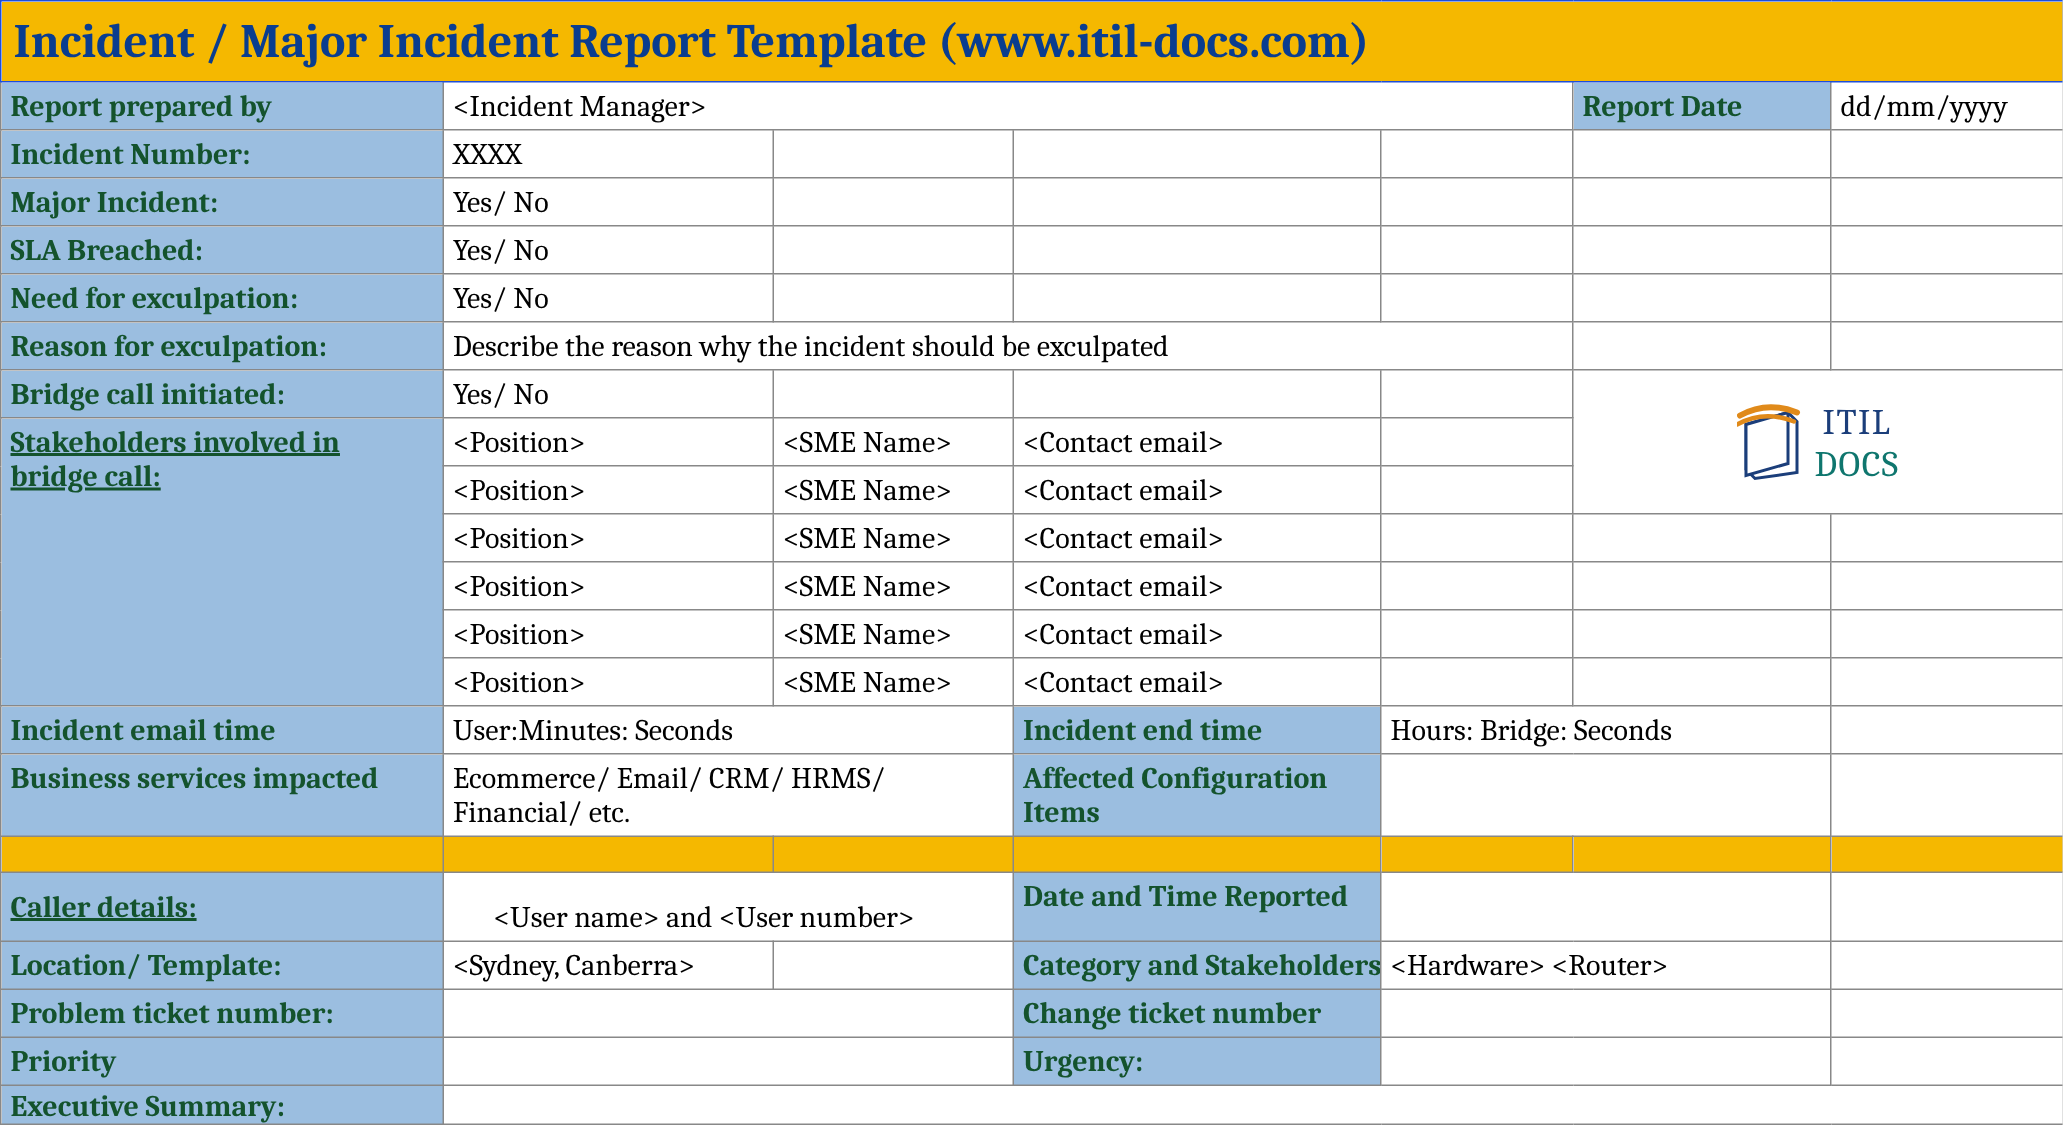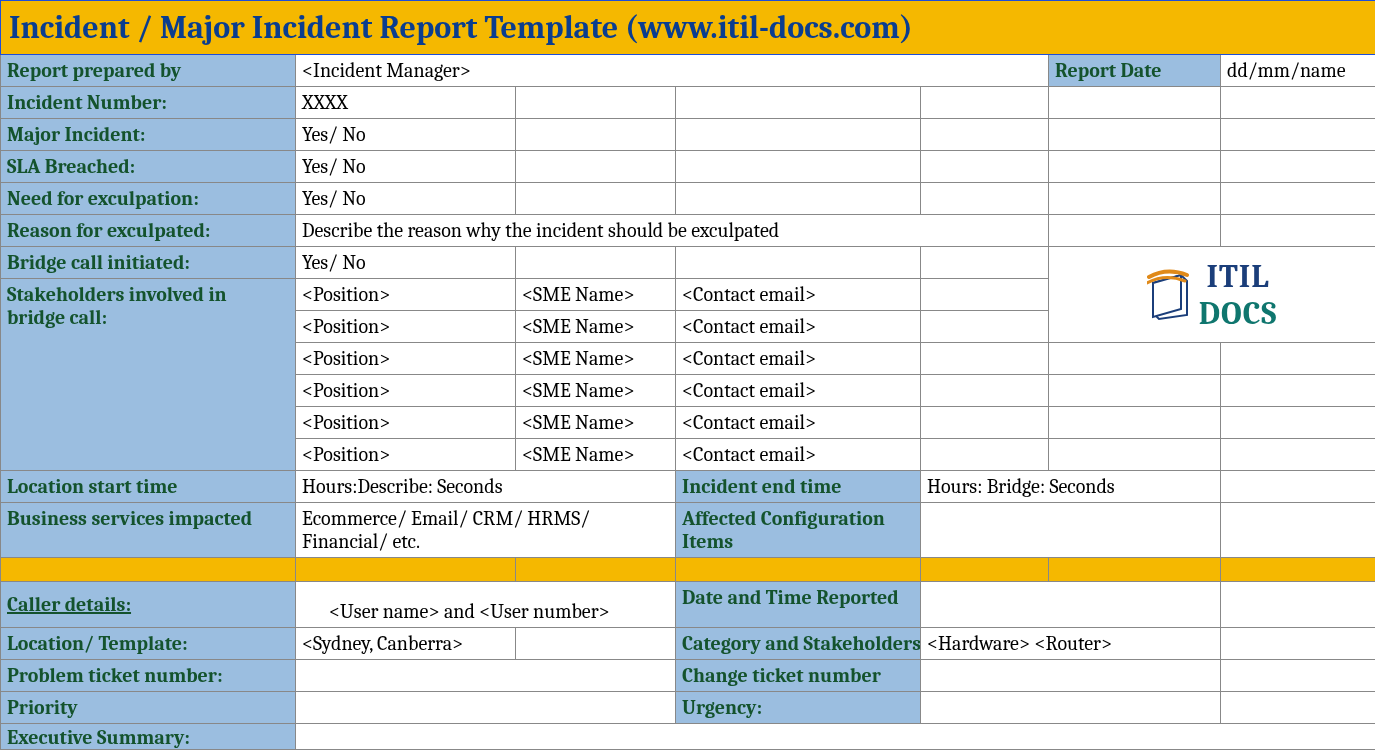--- a/index.html
+++ b/index.html
@@ -56,21 +56,21 @@
       text-align: center;
     }
     .logo-wrap {
       display: flex;
       align-items: center;
       justify-content: center;
       gap: 6px;
       height: 100%;
     }
     .logo-svg { flex-shrink: 0; }
-    .logo-text { font-weight: bold; font-size: 32px; letter-spacing: 1px; }
+    .logo-text { font-weight: normal; font-size: 24px; letter-spacing: 1px; }
     .logo-itil { color: #1b3e7a; }
     .logo-docs { color: #0f766e; }
   </style>
 </head>
 <body>
 
 <table>
   <colgroup>
     <col class="col-a">
       <col class="col-b">
@@ -83,21 +83,21 @@
 
   <tbody>
       <tr class="title-row">
     <td colspan="7">Incident / Major Incident Report Template   (www.itil-docs.com)</td>
   </tr>
 
   <tr>
     <td class="label">Report prepared by</td>
     <td colspan="4">&lt;Incident Manager&gt;</td>
     <td class="label">Report Date</td>
-    <td>dd/mm/name</td>
+    <td>dd/mm/yyyy</td>
   </tr>
 
   <tr>
     <td class="label">Incident Number:</td>
     <td>XXXX</td>
     <td></td>
         <td></td>
         <td></td>
         <td></td>
         <td></td>
@@ -127,21 +127,21 @@
     <td class="label">Need for exculpation:</td>
     <td>Yes/ No</td>
     <td></td>
         <td></td>
         <td></td>
         <td></td>
         <td></td>
   </tr>
 
   <tr>
-    <td class="label">Reason for exculpated:</td>
+    <td class="label">Reason for exculpation:</td>
     <td colspan="4">Describe the reason why the incident should be exculpated</td>
     <td></td>
         <td></td>
   </tr>
 
   <tr>
     <td class="label">Bridge call initiated:</td>
     <td>Yes/ No</td>
     <td></td>
         <td></td>
@@ -156,70 +156,70 @@
         </svg>
         <span class="logo-text">
           <span class="logo-itil">ITIL</span><br>
           <span class="logo-docs">DOCS</span>
         </span>
       </div>
     </td>
   </tr>
 
   <tr>
-    <td rowspan="6" class="label wrap" style="vertical-align:top;">Stakeholders involved in bridge call:</td>
-    <td>&lt;Position&gt;</td>
-    <td>&lt;SME Name&gt;</td>
-    <td>&lt;Contact email&gt;</td>
-    <td></td>
-  </tr>
-
-  <tr>
-    <td>&lt;Position&gt;</td>
-    <td>&lt;SME Name&gt;</td>
-    <td>&lt;Contact email&gt;</td>
-    <td></td>
-  </tr>
-
-  <tr>
-    <td>&lt;Position&gt;</td>
-    <td>&lt;SME Name&gt;</td>
-    <td>&lt;Contact email&gt;</td>
-    <td></td>
-        <td></td>
-        <td></td>
-  </tr>
-  <tr>
-    <td>&lt;Position&gt;</td>
-    <td>&lt;SME Name&gt;</td>
-    <td>&lt;Contact email&gt;</td>
-    <td></td>
-        <td></td>
-        <td></td>
-  </tr>
-  <tr>
-    <td>&lt;Position&gt;</td>
-    <td>&lt;SME Name&gt;</td>
-    <td>&lt;Contact email&gt;</td>
-    <td></td>
-        <td></td>
-        <td></td>
-  </tr>
-  <tr>
-    <td>&lt;Position&gt;</td>
-    <td>&lt;SME Name&gt;</td>
-    <td>&lt;Contact email&gt;</td>
-    <td></td>
-        <td></td>
-        <td></td>
-  </tr>
-
-  <tr>
-    <td class="label">Location start time</td>
-    <td colspan="2">Hours:Describe: Seconds</td>
+    <td rowspan="6" class="label wrap" style="vertical-align:top;text-decoration:underline;">Stakeholders involved in bridge call:</td>
+    <td>&lt;Position&gt;</td>
+    <td>&lt;SME Name&gt;</td>
+    <td>&lt;Contact email&gt;</td>
+    <td></td>
+  </tr>
+
+  <tr>
+    <td>&lt;Position&gt;</td>
+    <td>&lt;SME Name&gt;</td>
+    <td>&lt;Contact email&gt;</td>
+    <td></td>
+  </tr>
+
+  <tr>
+    <td>&lt;Position&gt;</td>
+    <td>&lt;SME Name&gt;</td>
+    <td>&lt;Contact email&gt;</td>
+    <td></td>
+        <td></td>
+        <td></td>
+  </tr>
+  <tr>
+    <td>&lt;Position&gt;</td>
+    <td>&lt;SME Name&gt;</td>
+    <td>&lt;Contact email&gt;</td>
+    <td></td>
+        <td></td>
+        <td></td>
+  </tr>
+  <tr>
+    <td>&lt;Position&gt;</td>
+    <td>&lt;SME Name&gt;</td>
+    <td>&lt;Contact email&gt;</td>
+    <td></td>
+        <td></td>
+        <td></td>
+  </tr>
+  <tr>
+    <td>&lt;Position&gt;</td>
+    <td>&lt;SME Name&gt;</td>
+    <td>&lt;Contact email&gt;</td>
+    <td></td>
+        <td></td>
+        <td></td>
+  </tr>
+
+  <tr>
+    <td class="label">Incident email time</td>
+    <td colspan="2">User:Minutes: Seconds</td>
     <td class="label">Incident end time</td>
     <td colspan="2">Hours: Bridge: Seconds</td>
     <td></td>
   </tr>
 
   <tr>
     <td class="label wrap">Business services impacted</td>
     <td colspan="2" class="wrap">Ecommerce/ Email/ CRM/ HRMS/ Financial/ etc.</td>
     <td class="label wrap">Affected Configuration Items</td>
     <td colspan="2"></td>

